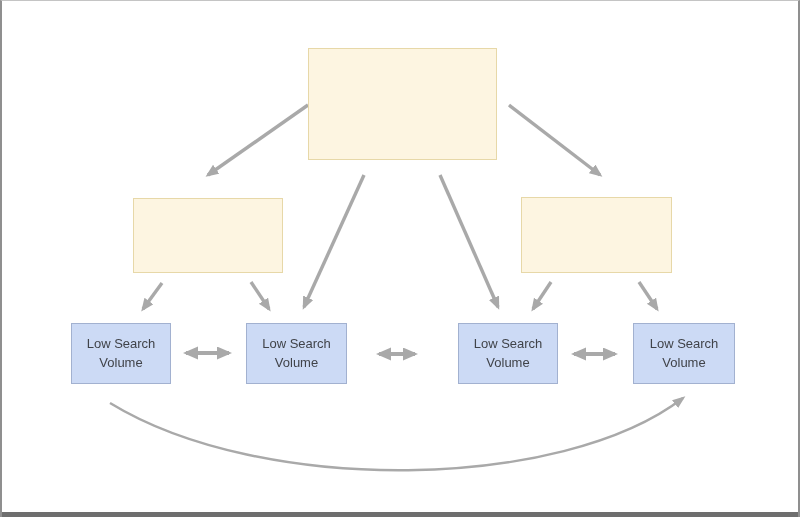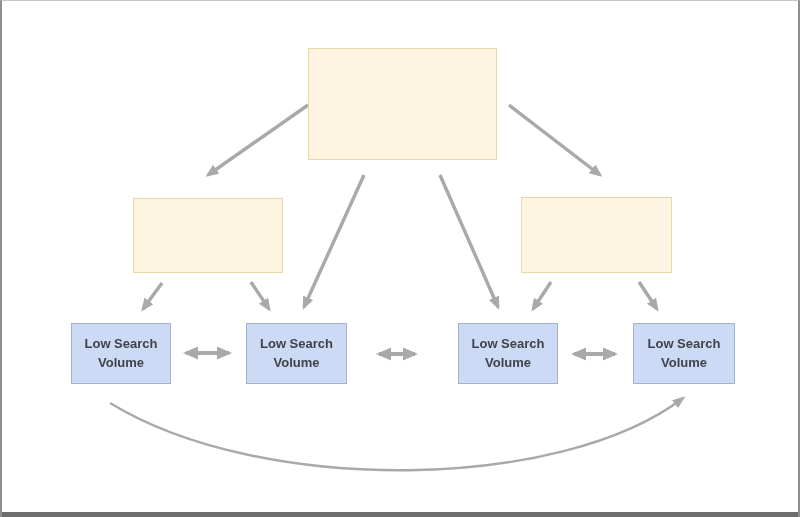--- a/index.html
+++ b/index.html
@@ -36,21 +36,21 @@
     border: 1px solid var(--cream-border, #e7d8a8);
   }
   .blue {
     background: var(--blue-fill, #ccdaf5);
     border: 1px solid var(--blue-border, #a2b1d0);
     display: flex;
     align-items: center;
     justify-content: flex-end;
     text-align: center;
     font-size: 13px;
-    font-weight: 700;
+    font-weight: 400;
     line-height: 1.4;
     color: var(--text, #404349);
     padding: 2px 8px;
   }
   #top-box       { left: 306px; top: 47px;  width: 189px; height: 112px; }
   #mid-left-box  { left: 131px; top: 197px; width: 150px; height: 75px; }
   #mid-right-box { left: 519px; top: 196px; width: 151px; height: 76px; }
   #leaf-box-1 { left: 69px;  top: 322px; width: 100px; height: 61px; }
   #leaf-box-2 { left: 244px; top: 322px; width: 101px; height: 61px; }
   #leaf-box-3 { left: 456px; top: 322px; width: 100px; height: 61px; }

